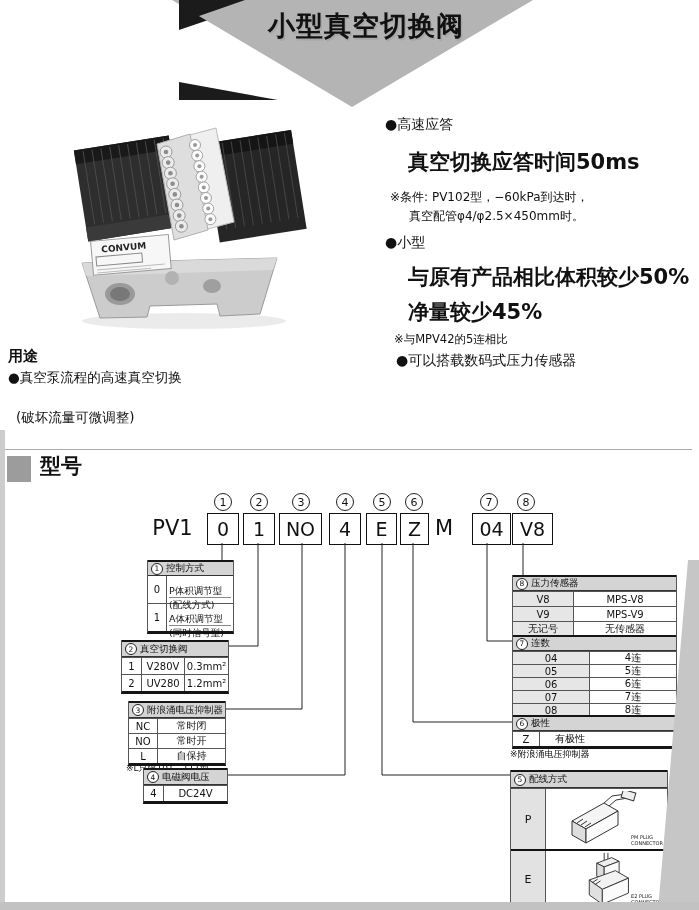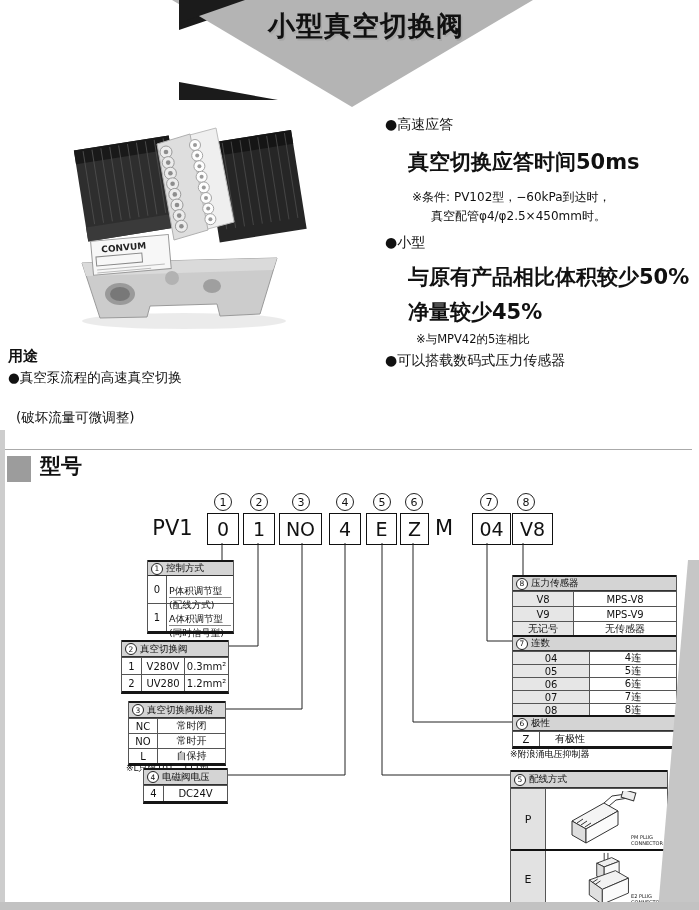--- a/index.html
+++ b/index.html
@@ -10,21 +10,21 @@
   .m-left{left:0;top:430px;width:5px;height:480px;background:#cdcdcd;}
   .m-bottom{left:0;top:902px;width:699px;height:8px;background:#c2c2c2;}
   
   .hdr-sub{left:268px;top:8px;font-size:27px;font-weight:bold;letter-spacing:1px;
            text-shadow:1.5px 1.5px 0 #a8a8a8;}
   .hdr-title{left:276px;top:30px;font-size:48px;font-weight:bold;letter-spacing:1px;
              text-shadow:2px 2px 0 #9e9e9e;}
   
   .ft{font-weight:normal;font-size:14px;}
   .fv{font-weight:bold;font-size:21px;}
-  .fn{font-size:12px;margin-left:22px;}
+  .fn{font-size:12px;}
   
   .use-title{font-size:15px;font-weight:bold;font-family:Liberation Mono, monospace;}
   .use-item{font-size:13.5px;line-height:20px;}
   
   .secrule{left:5px;top:449px;width:687px;border-top:1px solid #aaa;}
   .secmark{left:7px;top:456px;width:24px;height:26px;background:#9c9c9c;}
   .sectitle{left:40px;top:452px;font-size:21px;font-weight:bold;}
   
   .bignum{position:absolute;top:493px;width:16px;height:16px;border:1.5px solid #222;border-radius:50%;
           display:flex;align-items:center;justify-content:center;font-size:11px;background:#fff;}
@@ -155,21 +155,21 @@
   </svg>
 
   <div class="abs ft" style="left:385px;top:116px">●高速应答</div>
   <div class="abs fv" style="left:408px;top:148px">真空切换应答时间50ms</div>
   <div class="abs fn" style="left:390px;top:189px">※条件: PV102型，−60kPa到达时，</div>
   <div class="abs fn" style="left:409px;top:208px">真空配管φ4/φ2.5×450mm时。</div>
   <div class="abs ft" style="left:385px;top:234px">●小型</div>
   <div class="abs fv" style="left:408px;top:263px">与原有产品相比体积较少50%</div>
   <div class="abs fv" style="left:408px;top:298px">净量较少45%</div>
   <div class="abs fn" style="left:394px;top:332px;font-size:11.5px">※与MPV42的5连相比</div>
-  <div class="abs ft" style="left:385px;top:352px">●可以搭载数码式压力传感器</div>
+  <div class="abs ft" style="left:396px;top:352px">●可以搭载数码式压力传感器</div>
 
   <div class="abs use-title" style="left:8px;top:347px">用途</div>
   <div class="abs use-item" style="left:8px;top:367px">●真空泵流程的高速真空切换</div>
   <div class="abs use-item" style="left:16px;top:407px">(破坏流量可微调整)</div>
 
   <div class="abs secrule"></div>
   <div class="abs secmark"></div>
   <div class="abs sectitle">型号</div>
 
   <div class="bignum" style="left:214px">1</div>
@@ -239,21 +239,21 @@
     <div class="r2" style="height:16px">
       <div class="cc" style="width:19px">2</div>
       <div class="cc" style="width:42px">UV280</div>
       <div class="cd">1.2mm²</div>
     </div>
   </div>
 
   <div class="tbl" style="left:128px;top:701px;width:96px">
     <div class="thead" style="height:14px">
       <span class="cnum">3</span>
-      <span>真空切换阀规格</span>
+      <span>附浪涌电压抑制器</span>
     </div>
     <div class="r2" style="height:14px">
       <div class="cc" style="width:28px">NC</div>
       <div class="cd">常时闭</div>
     </div>
     <div class="r2" style="height:14px">
       <div class="cc" style="width:28px">NO</div>
       <div class="cd">常时开</div>
     </div>
     <div class="r2" style="height:14px">

